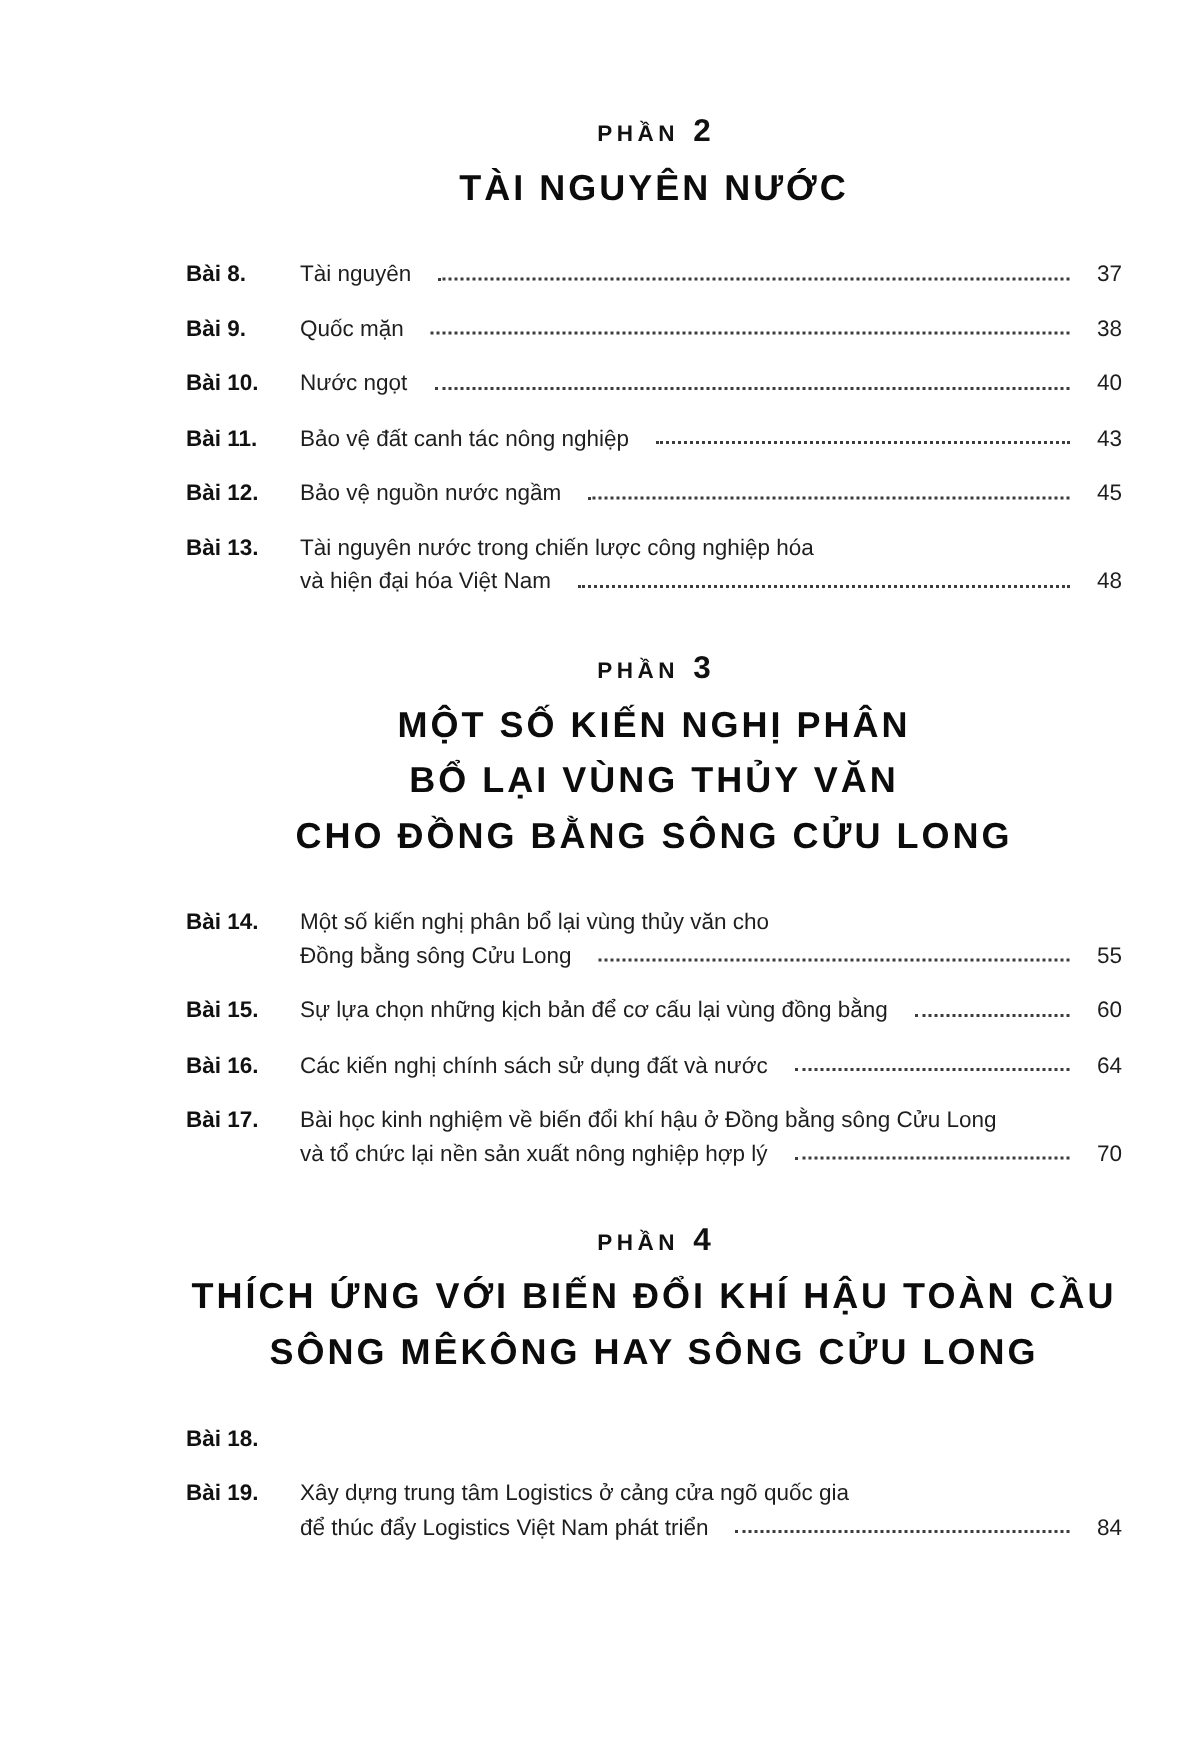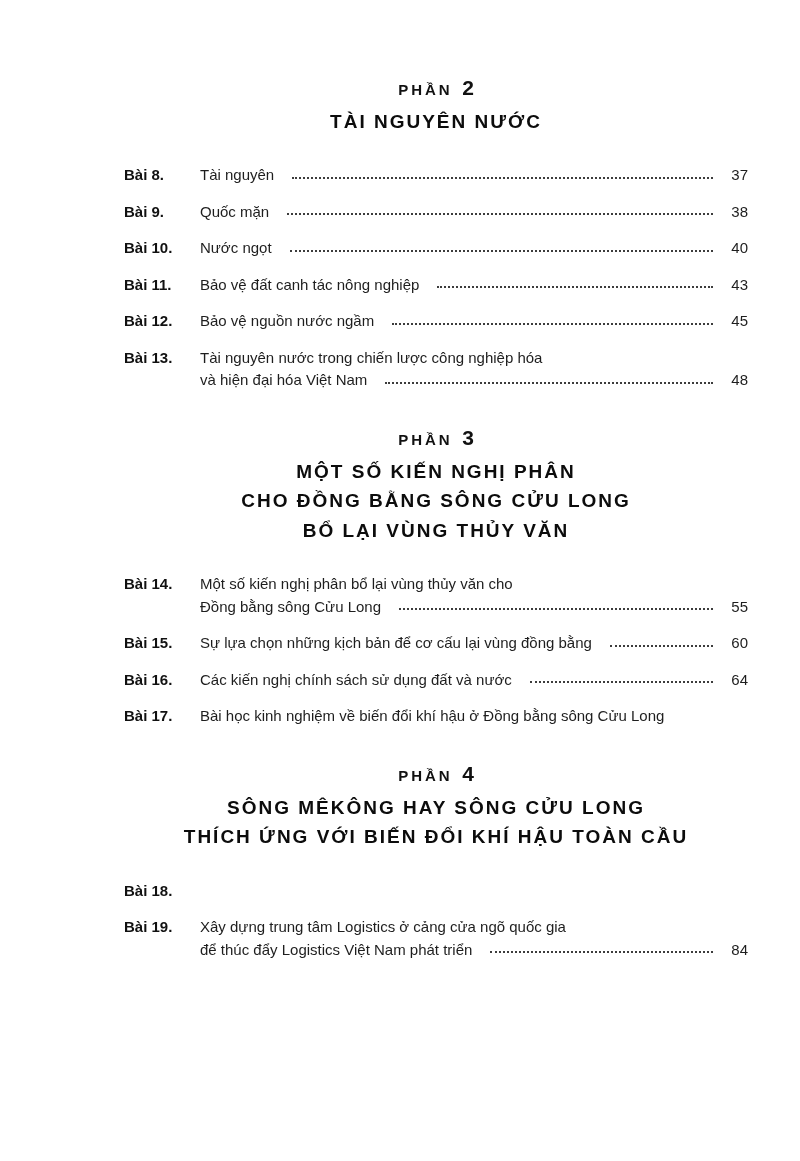--- a/index.html
+++ b/index.html
@@ -22,21 +22,21 @@
   .section-heading { text-align: center; margin-bottom: 28px; }
   .part-line { font-weight: 700; margin-bottom: 7px; color: #111; }
   .part-word {
     font-size: 15px;
     letter-spacing: 3px;
     text-transform: uppercase;
   }
   .part-num { font-size: 21px; margin-left: 5px; }
   .section-title {
     font-weight: 700;
-    font-size: 19px;
+    font-size: 24px;
     letter-spacing: 2px;
     line-height: 1.55;
     color: #0c0c0c;
   }
 
   .toc-entry {
     display: flex;
     align-items: flex-start;
     font-size: 15px;
     line-height: 1.5;
@@ -148,22 +148,22 @@
   </div>
 
   <div class="toc-section">
     <div class="section-heading">
       <div class="part-line">
         <span class="part-word">Phần</span>
         <span class="part-num">3</span>
       </div>
       <div class="section-title">
         <div>MỘT SỐ KIẾN NGHỊ PHÂN</div>
+        <div>BỔ LẠI VÙNG THỦY VĂN</div>
         <div>CHO ĐỒNG BẰNG SÔNG CỬU LONG</div>
-        <div>BỔ LẠI VÙNG THỦY VĂN</div>
       </div>
     </div>
 
     <div class="toc-entry">
       <span class="toc-label">Bài 14.</span>
       <div class="toc-body">
         <div class="toc-line">
           <span class="toc-text">Một số kiến nghị phân bổ lại vùng thủy văn cho</span>
         </div>
         <div class="toc-line last">
@@ -194,34 +194,39 @@
           <span class="toc-page">64</span>
         </div>
       </div>
     </div>
 
     <div class="toc-entry">
       <span class="toc-label">Bài 17.</span>
       <div class="toc-body">
         <div class="toc-line">
           <span class="toc-text">Bài học kinh nghiệm về biến đổi khí hậu ở Đồng bằng sông Cửu Long</span>
+        </div>
+        <div class="toc-line last">
+          <span class="toc-text">và tổ chức lại nền sản xuất nông nghiệp hợp lý</span>
+          <span class="leader"></span>
+          <span class="toc-page">70</span>
         </div>
       </div>
     </div>
   </div>
 
   <div class="toc-section">
     <div class="section-heading">
       <div class="part-line">
         <span class="part-word">Phần</span>
         <span class="part-num">4</span>
       </div>
       <div class="section-title">
+        <div>THÍCH ỨNG VỚI BIẾN ĐỔI KHÍ HẬU TOÀN CẦU</div>
         <div>SÔNG MÊKÔNG HAY SÔNG CỬU LONG</div>
-        <div>THÍCH ỨNG VỚI BIẾN ĐỔI KHÍ HẬU TOÀN CẦU</div>
       </div>
     </div>
 
     <div class="toc-entry">
       <span class="toc-label">Bài 18.</span>
     </div>
 
     <div class="toc-entry">
       <span class="toc-label">Bài 19.</span>
       <div class="toc-body">

